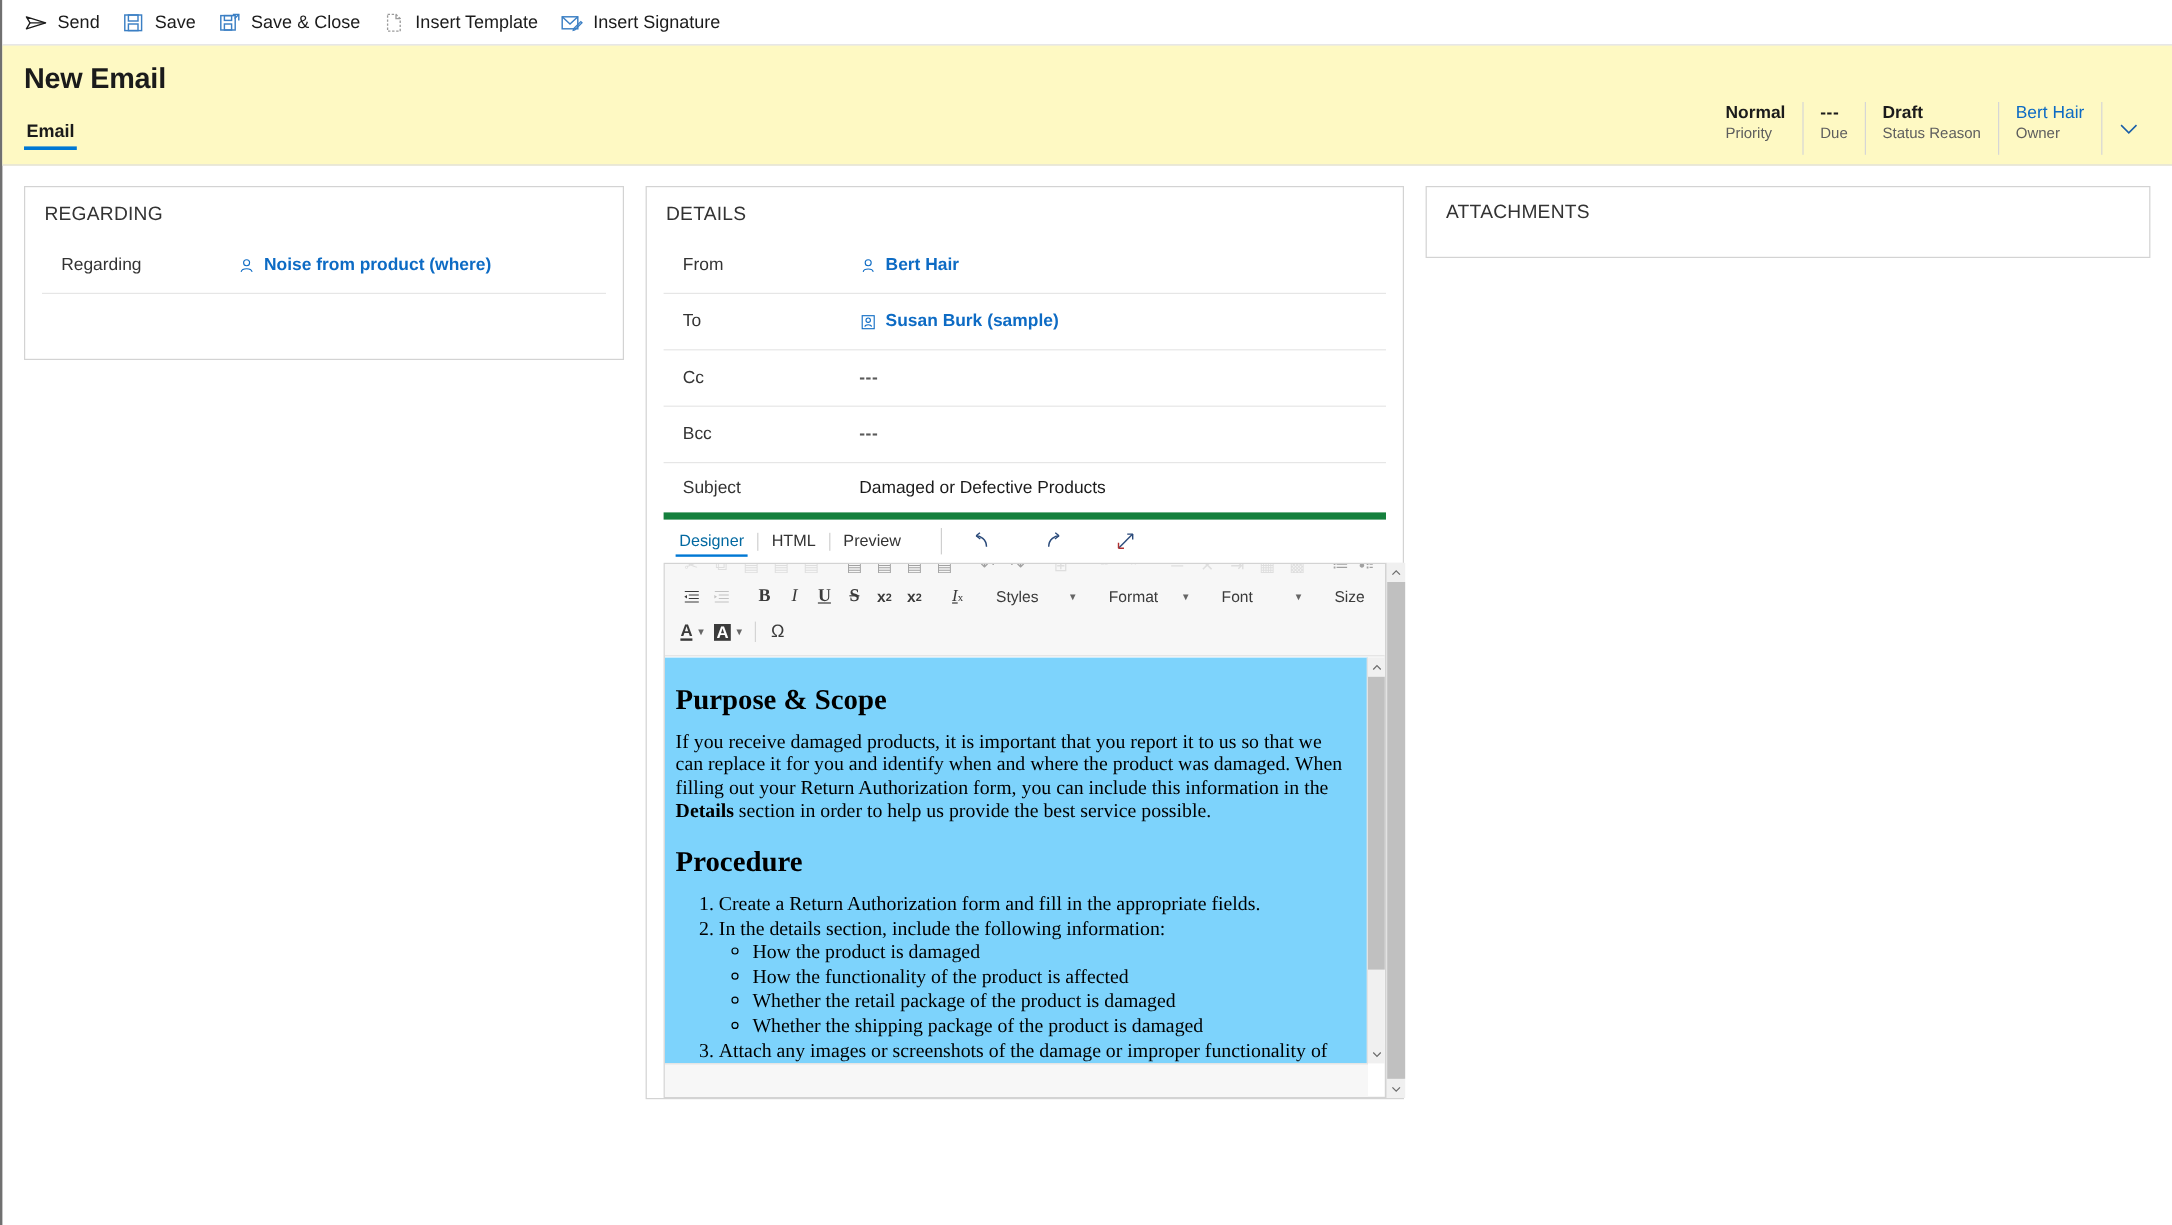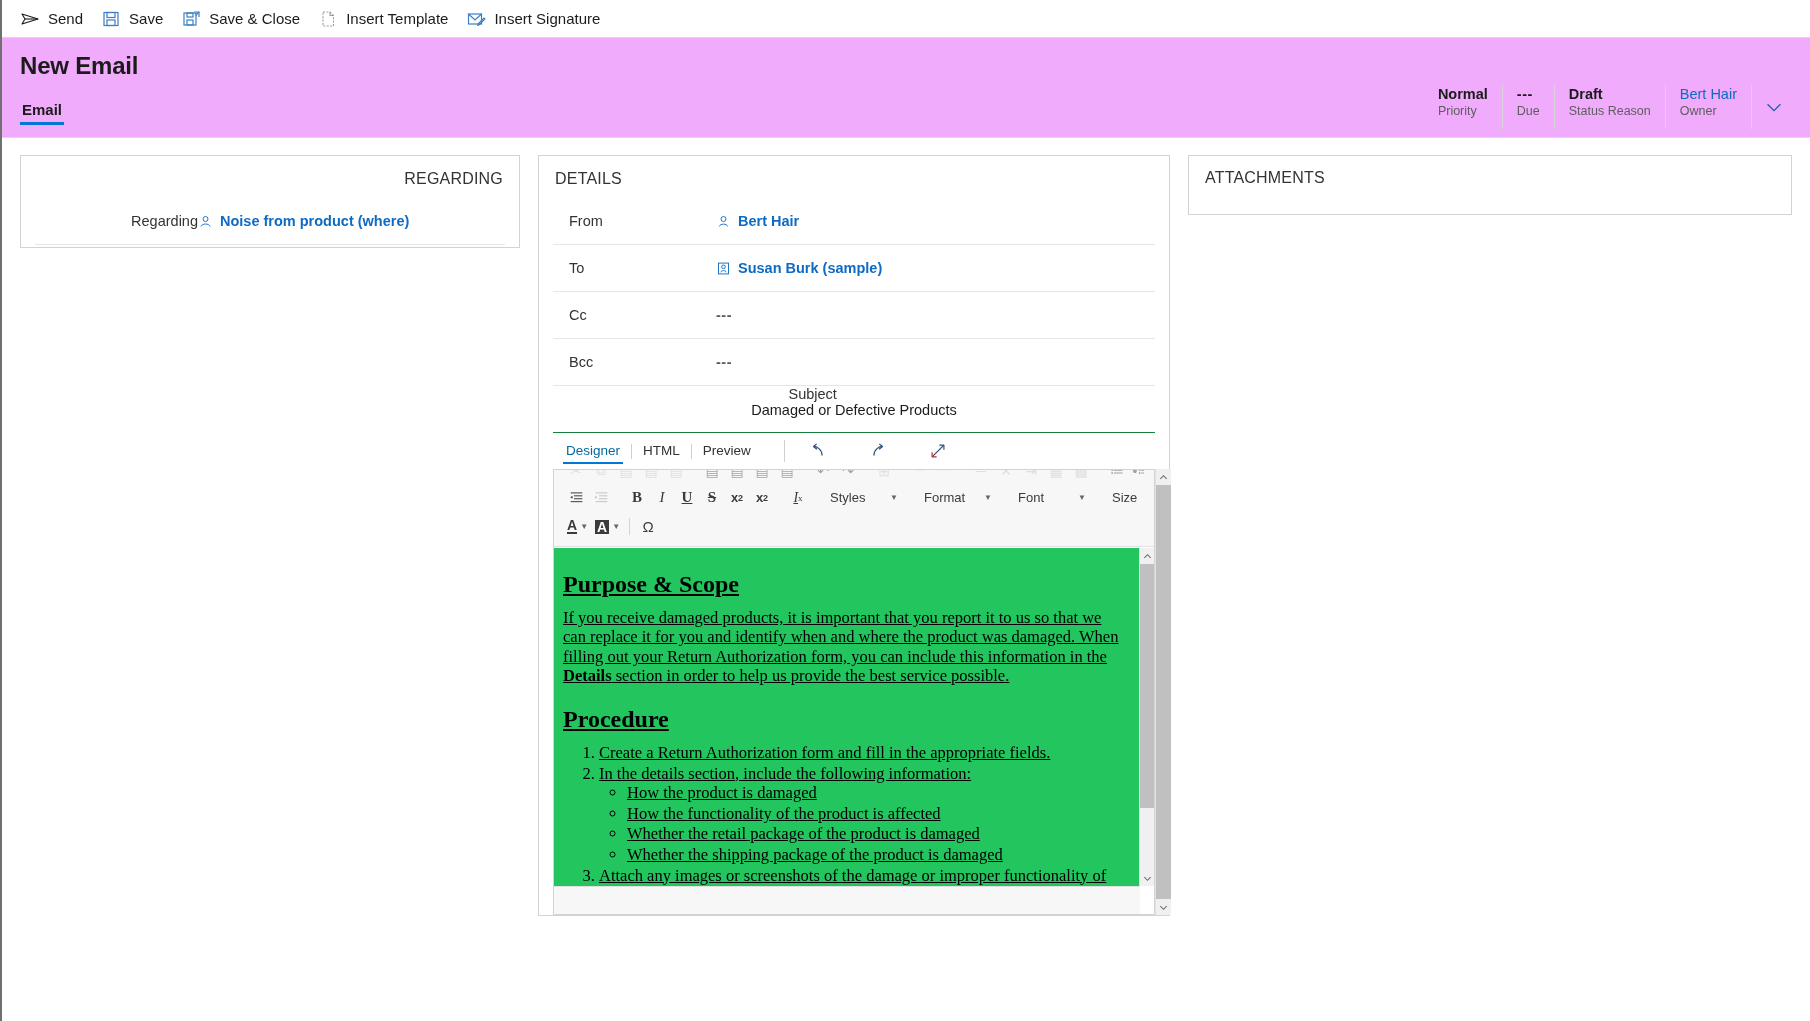--- a/index.html
+++ b/index.html
@@ -38,21 +38,21 @@
     color: #1b1b1b;
     white-space: nowrap;
   }
   .cmd-ico { width: 20px; height: 20px; display: block; flex: none; }
 
   
   .header {
     position: relative;
     height: 100px;
     border-bottom: 1px solid #dcdcdc;
-    background: #f0abfc;
+    background: #fef9c3;
   }
   .page-title {
     position: absolute;
     left: 18px; top: 14px;
     font-size: 24px;
     font-weight: 600;
     color: #1b1b1b;
     letter-spacing: -0.2px;
   }
   .tabstrip {
@@ -135,21 +135,21 @@
   }
   .card-title {
     font-size: 16px;
     color: #333333;
     padding: 14px 16px 10px 16px;
     letter-spacing: 0.2px;
   }
 
   
   .col-left { width: 500px; flex: none; }
-  .regarding-card { height: 93px; text-align: right; }
+  .regarding-card { height: 145px; }
   .field-row {
     display: flex;
     align-items: center;
     min-height: 47px;
     margin: 0 14px;
     border-bottom: 1px solid #e6e6e6;
   }
   .field-row.last { border-bottom: 1px solid #e6e6e6; }
   .field-label {
     width: 163px;
@@ -166,21 +166,21 @@
     gap: 7px;
   }
   .field-value.lookup { color: #0d6bc4; font-weight: 600; cursor: pointer; }
   .field-value.muted { color: #5a5a5a; font-weight: 700; letter-spacing: 0.5px; }
   .field-value.bold { font-weight: 400; }
 
   
   .col-center { width: 632px; flex: none; }
   .details-card { }
   .details-rows { }
-  .details-rows .field-row:last-child { border-bottom: 1px solid #15803d; flex-direction: column; }
+  .details-rows .field-row:last-child { border-bottom: 6px solid #15803d; }
 
   
   .editor-wrap {
     margin: 0 14px;
     position: relative;
   }
   .editor-tabs {
     display: flex;
     align-items: center;
     height: 36px;
@@ -257,24 +257,23 @@
     padding: 0 6px 0 8px;
     min-width: 82px;
   }
   .tb-caret { font-size: 8px; color: #666; margin-left: 10px; }
 
   .rte-body {
     position: absolute;
     left: 0; right: 14px;
     top: 78px; bottom: 28px;
     overflow: hidden;
-    background: #22c55e;
+    background: #7dd3fc;
     padding: 9px 18px 0 9px;
     font-family: "Liberation Serif", serif;
-    text-decoration: underline;
   }
   .rte-body h2 {
     font-size: 24px;
     margin: 14px 0 10px 0;
     font-weight: 700;
     color: #000;
   }
   .rte-body p {
     font-size: 16.5px;
     line-height: 1.18;

